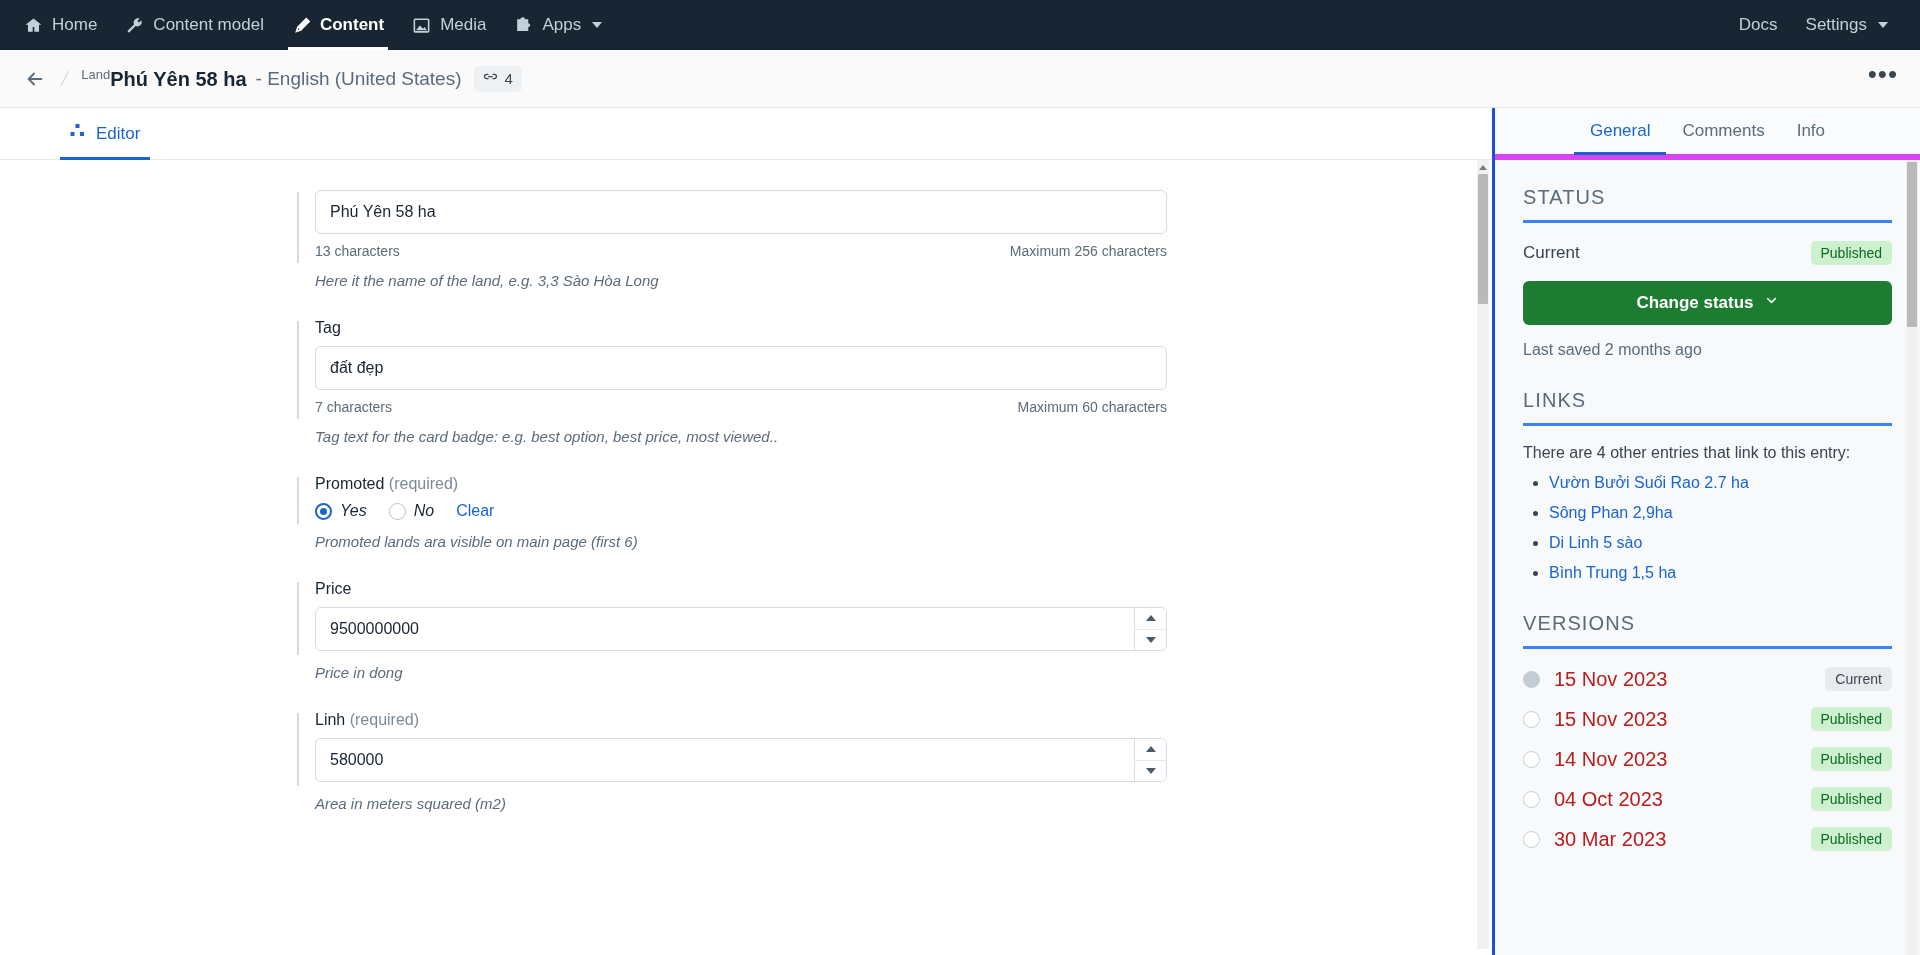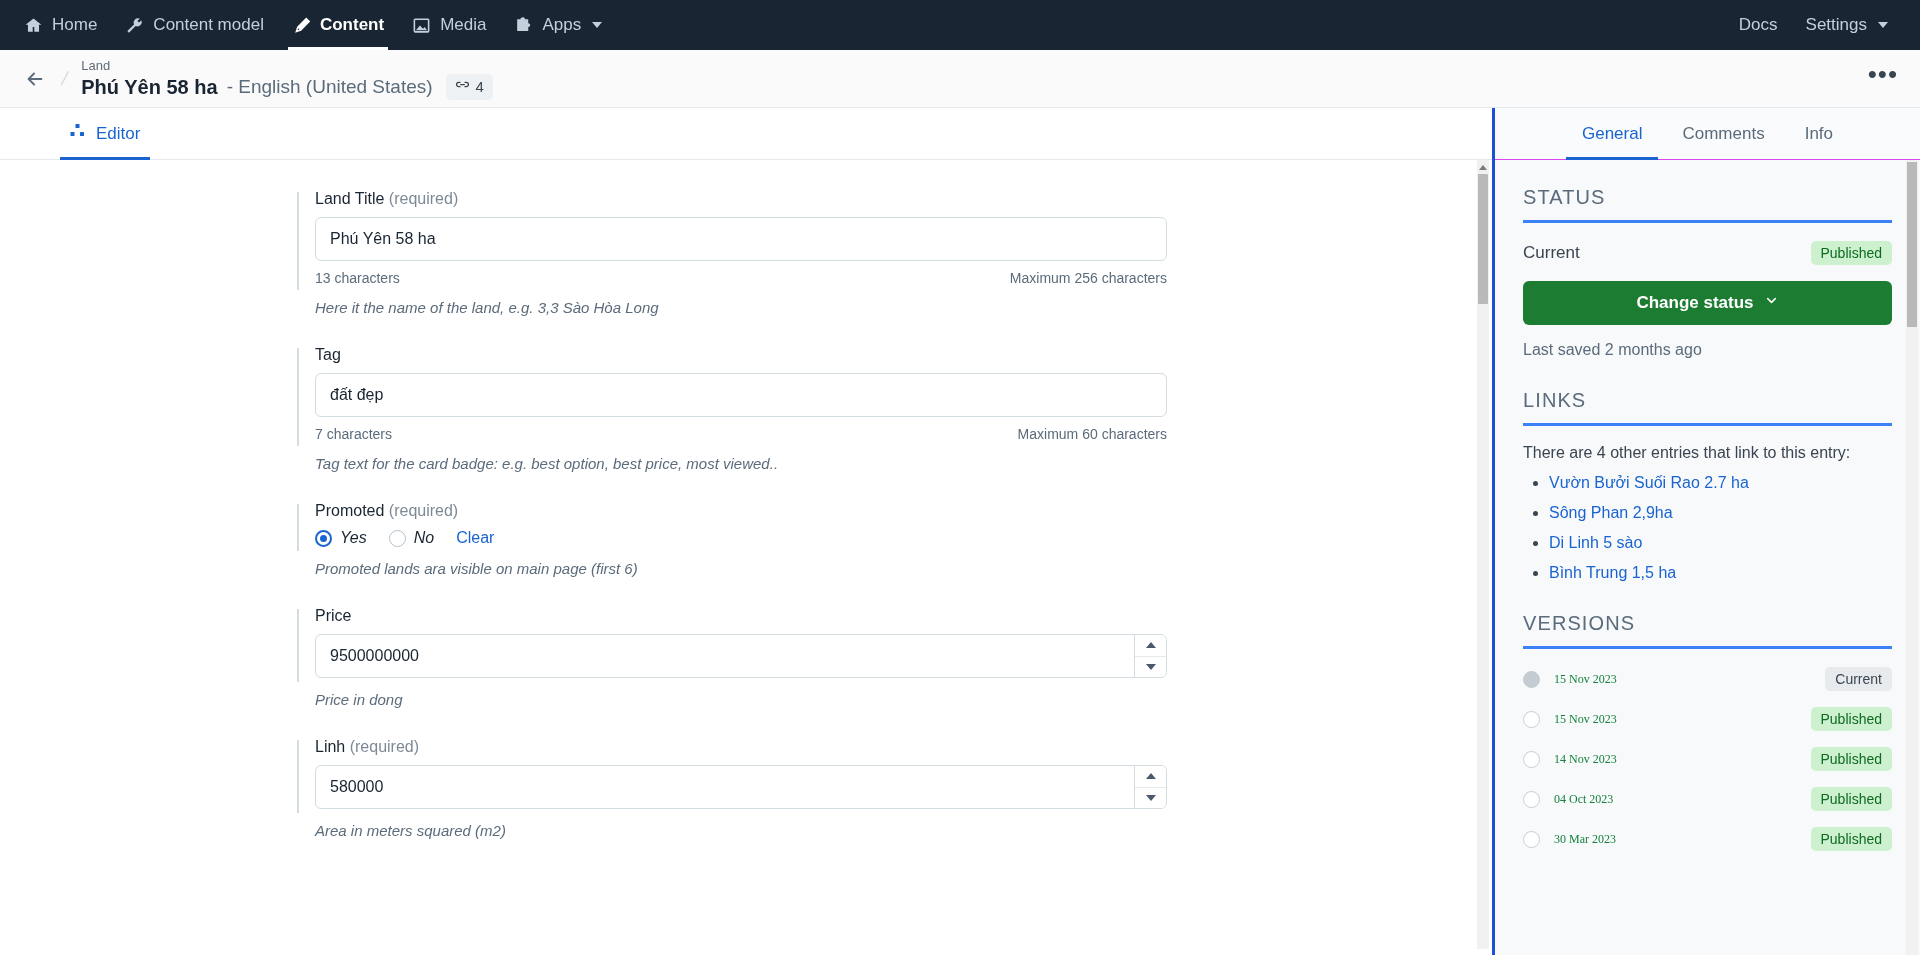--- a/index.html
+++ b/index.html
@@ -62,21 +62,21 @@
     display: flex; align-items: center; justify-content: center;
     color: #5b6b7b;
     cursor: pointer;
     flex: none;
   }
   .header-sep {
     color: #d3dce0; font-size: 19px; margin: 0 14px 0 10px;
     transform: skewX(-14deg);
     flex: none;
   }
-  .header-texts { display: flex; flex-direction: column; justify-content: space-between; }
+  .header-texts { display: flex; justify-content: space-between; }
   .breadcrumb-label { font-size: 13px; color: #606c7c; line-height: 17px; }
   .title-row { display: flex; align-items: center; gap: 9px; line-height: 22px; }
   .entry-title { font-size: 20px; font-weight: bold; color: #192532; }
   .entry-locale { font-size: 19px; color: #5b6b7b; }
   .link-chip {
     display: inline-flex; align-items: center; gap: 6px;
     background: #eef1f3;
     border-radius: 5px;
     padding: 2px 9px;
     font-size: 15px;
@@ -222,22 +222,21 @@
   
   .sidebar {
     width: 425px;
     background: #f7f9fa;
     display: flex; flex-direction: column;
     position: relative;
   }
   .side-tabs {
     height: 52px;
     display: flex; align-items: stretch; justify-content: center;
-    gap: 8px;
-    border-bottom: 1px solid #d946ef;
+    border-bottom: 6px solid #d946ef;
     background: #fafbfc;
   }
   .side-tab {
     display: flex; align-items: center;
     padding: 0 16px;
     font-size: 17px; color: #5b6b7b;
     position: relative; cursor: pointer;
   }
   .side-tab.active { color: #1a64d1; }
   .side-tab.active::after {
@@ -280,21 +279,21 @@
   .links-list li::marker { color: #3a4552; }
   .link-a { font-size: 16px; color: #1a64d1; cursor: pointer; }
 
   .version-row { display: flex; align-items: center; margin-bottom: 16px; }
   .v-radio {
     width: 17px; height: 17px; border-radius: 50%;
     border: 1px solid #c3cfd6; background: #fff;
     flex: none; margin-right: 14px;
   }
   .v-radio.filled { background: #c3ccd2; border-color: #c3ccd2; }
-  .v-date { font-size: 12px; color: #15803d; font-family: Liberation Serif, serif; }
+  .v-date { font-size: 20px; color: #b91c1c; }
   .v-badge { margin-left: auto; }
 
   .side-scrollbar {
     position: absolute; right: 2px; top: 52px;
     width: 12px; height: calc(100% - 52px);
     background: #f1f1f1;
   }
   .side-thumb {
     position: absolute; top: 2px; left: 1px;
     width: 10px; height: 165px;
@@ -404,24 +403,20 @@
             </svg>
         </span>
         <span>Editor</span>
       </div>
     </div>
 
     <div class="form-scroll">
       <div class="form-inner">
 
         <div class="field">
-          <div class="field-label">
-            <span>Land Title</span>
-            <span class="req">(required)</span>
-          </div>
           <input class="text-input" value="Phú Yên 58 ha" style="">
           <div class="meta-row">
             <span>13 characters</span>
             <span>Maximum 256 characters</span>
           </div>
           <div class="help-text">Here it the name of the land, e.g. 3,3 Sào Hòa Long</div>
         </div>
 
         <div class="field">
           <div class="field-label">

